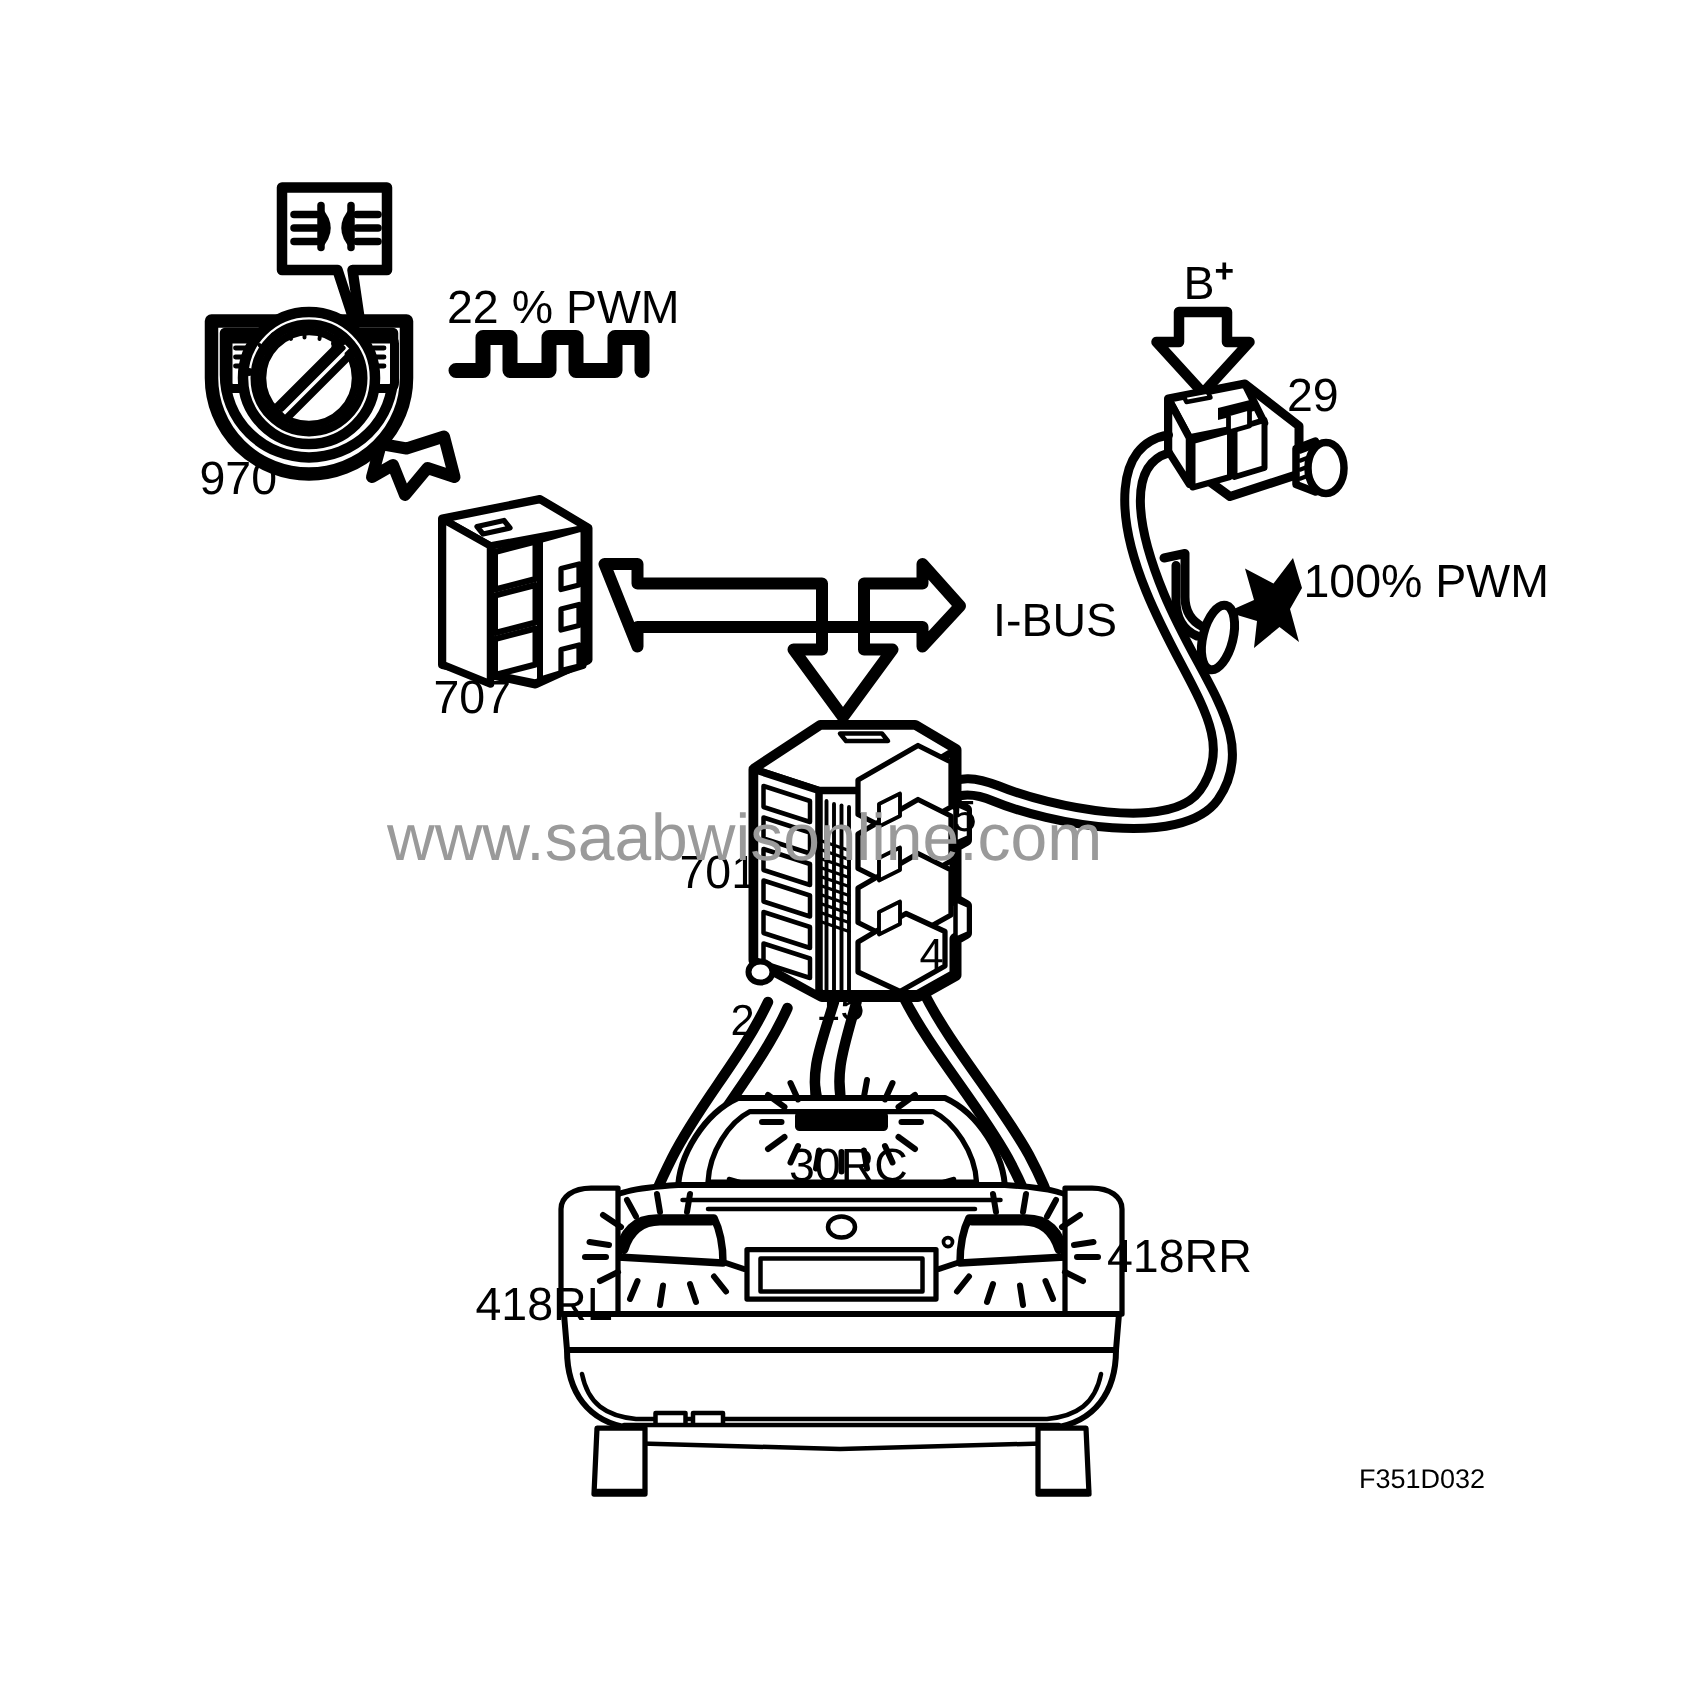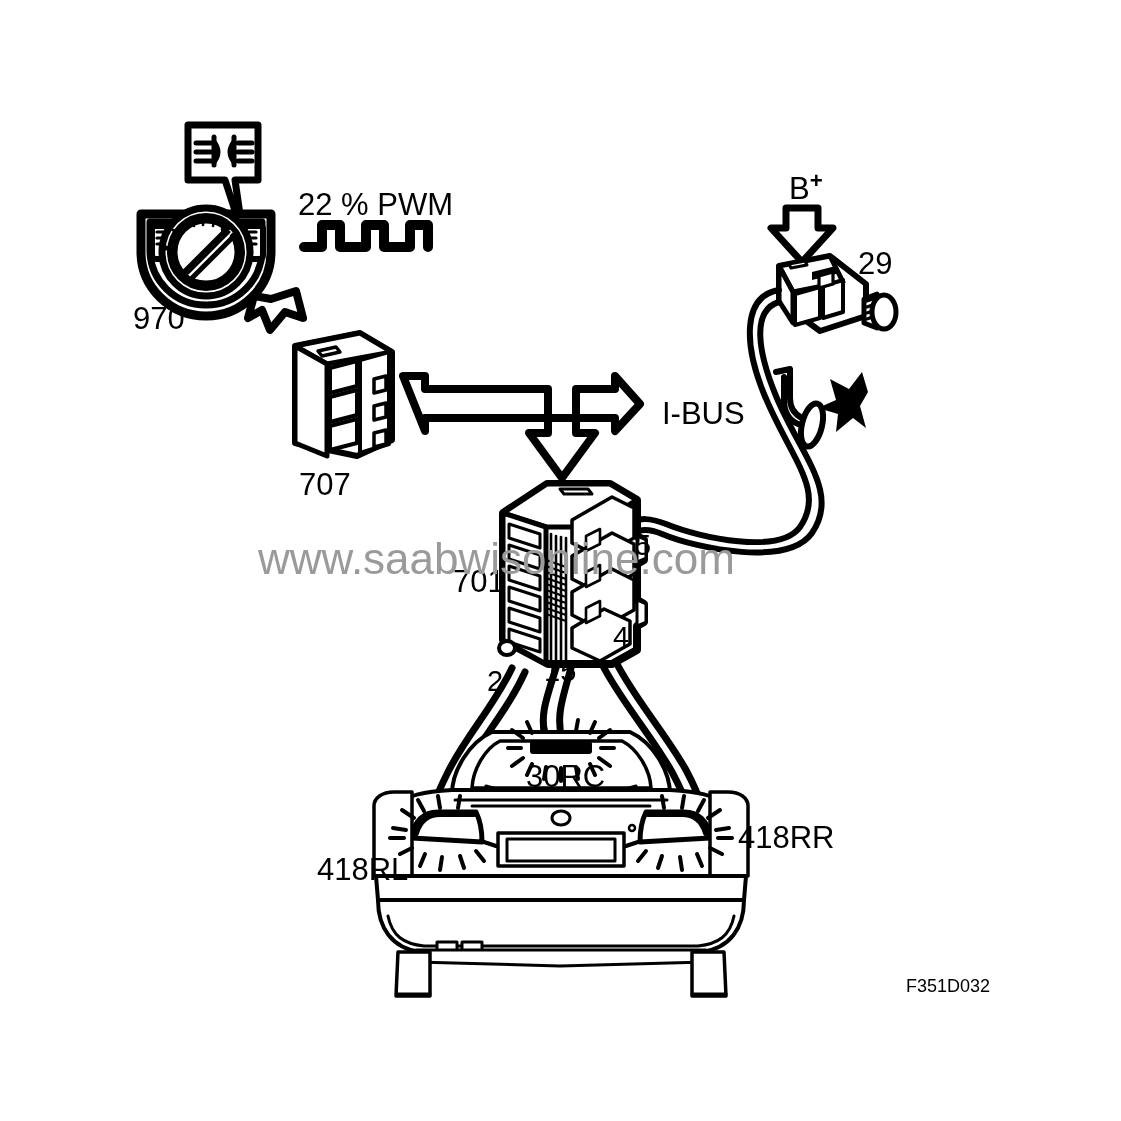--- a/index.html
+++ b/index.html
@@ -389,30 +389,31 @@
         <line x1="718" y1="838" x2="732" y2="838"></line>
       </g>
     </g>
 
   </svg>
 
   <div class="lbl lbl-lg" style="left:298px; top:189px;">22 % PWM</div>
 
   <div class="lbl lbl-lg" style="left:133px; top:303px;">970</div>
 
-  <div class="lbl lbl-lg" style="left:299px; top:449px;margin-top:20px;">707</div>
+  <div class="lbl lbl-lg" style="left:289px; top:449px;">707</div>
 
   <div class="lbl lbl-lg" style="left:662px; top:398px;">I-BUS</div>
 
   <div class="lbl lbl-lg" style="left:789px; top:170px;">
     <span>B</span><sup style="font-size:0.72em; font-weight:bold;">+</sup>
   </div>
 
   <div class="lbl lbl-lg" style="left:858px; top:248px;">29</div>
 
+  <div class="lbl lbl-lg" style="left:869px; top:372px;">100% PWM</div>
 
   <div class="lbl lbl-lg" style="left:453px; top:566px;">701</div>
 
   <div class="lbl lbl-md" style="left:635px; top:531px;">5</div>
 
   <div class="lbl lbl-md" style="left:487px; top:667px;">2</div>
 
   <div class="lbl lbl-md" style="left:544px; top:657px;">15</div>
 
   <div class="lbl lbl-md" style="left:613px; top:623px;">4</div>

